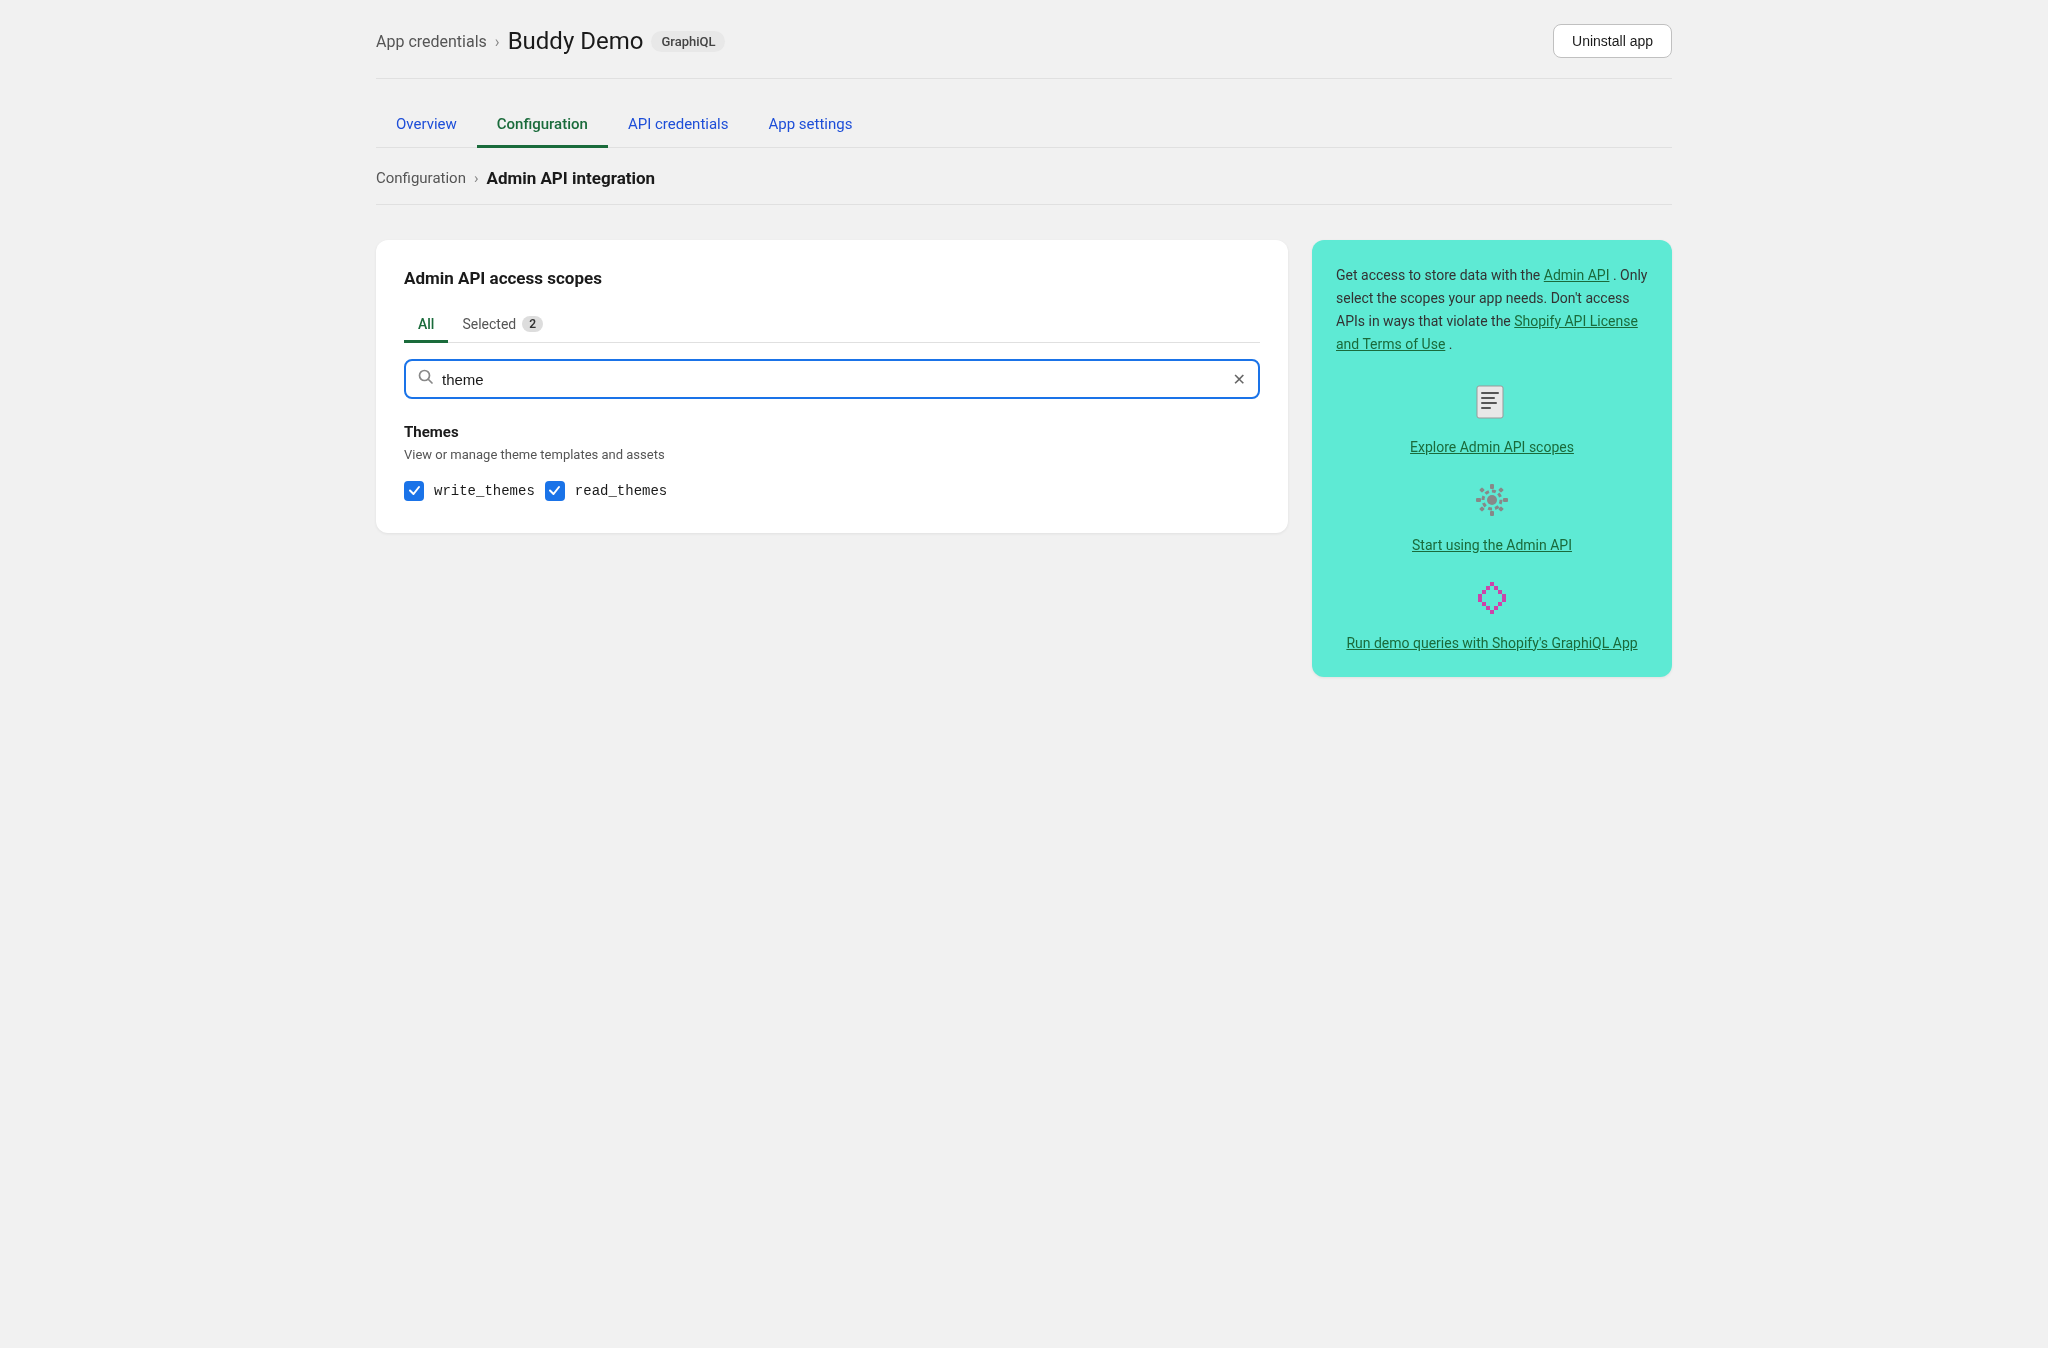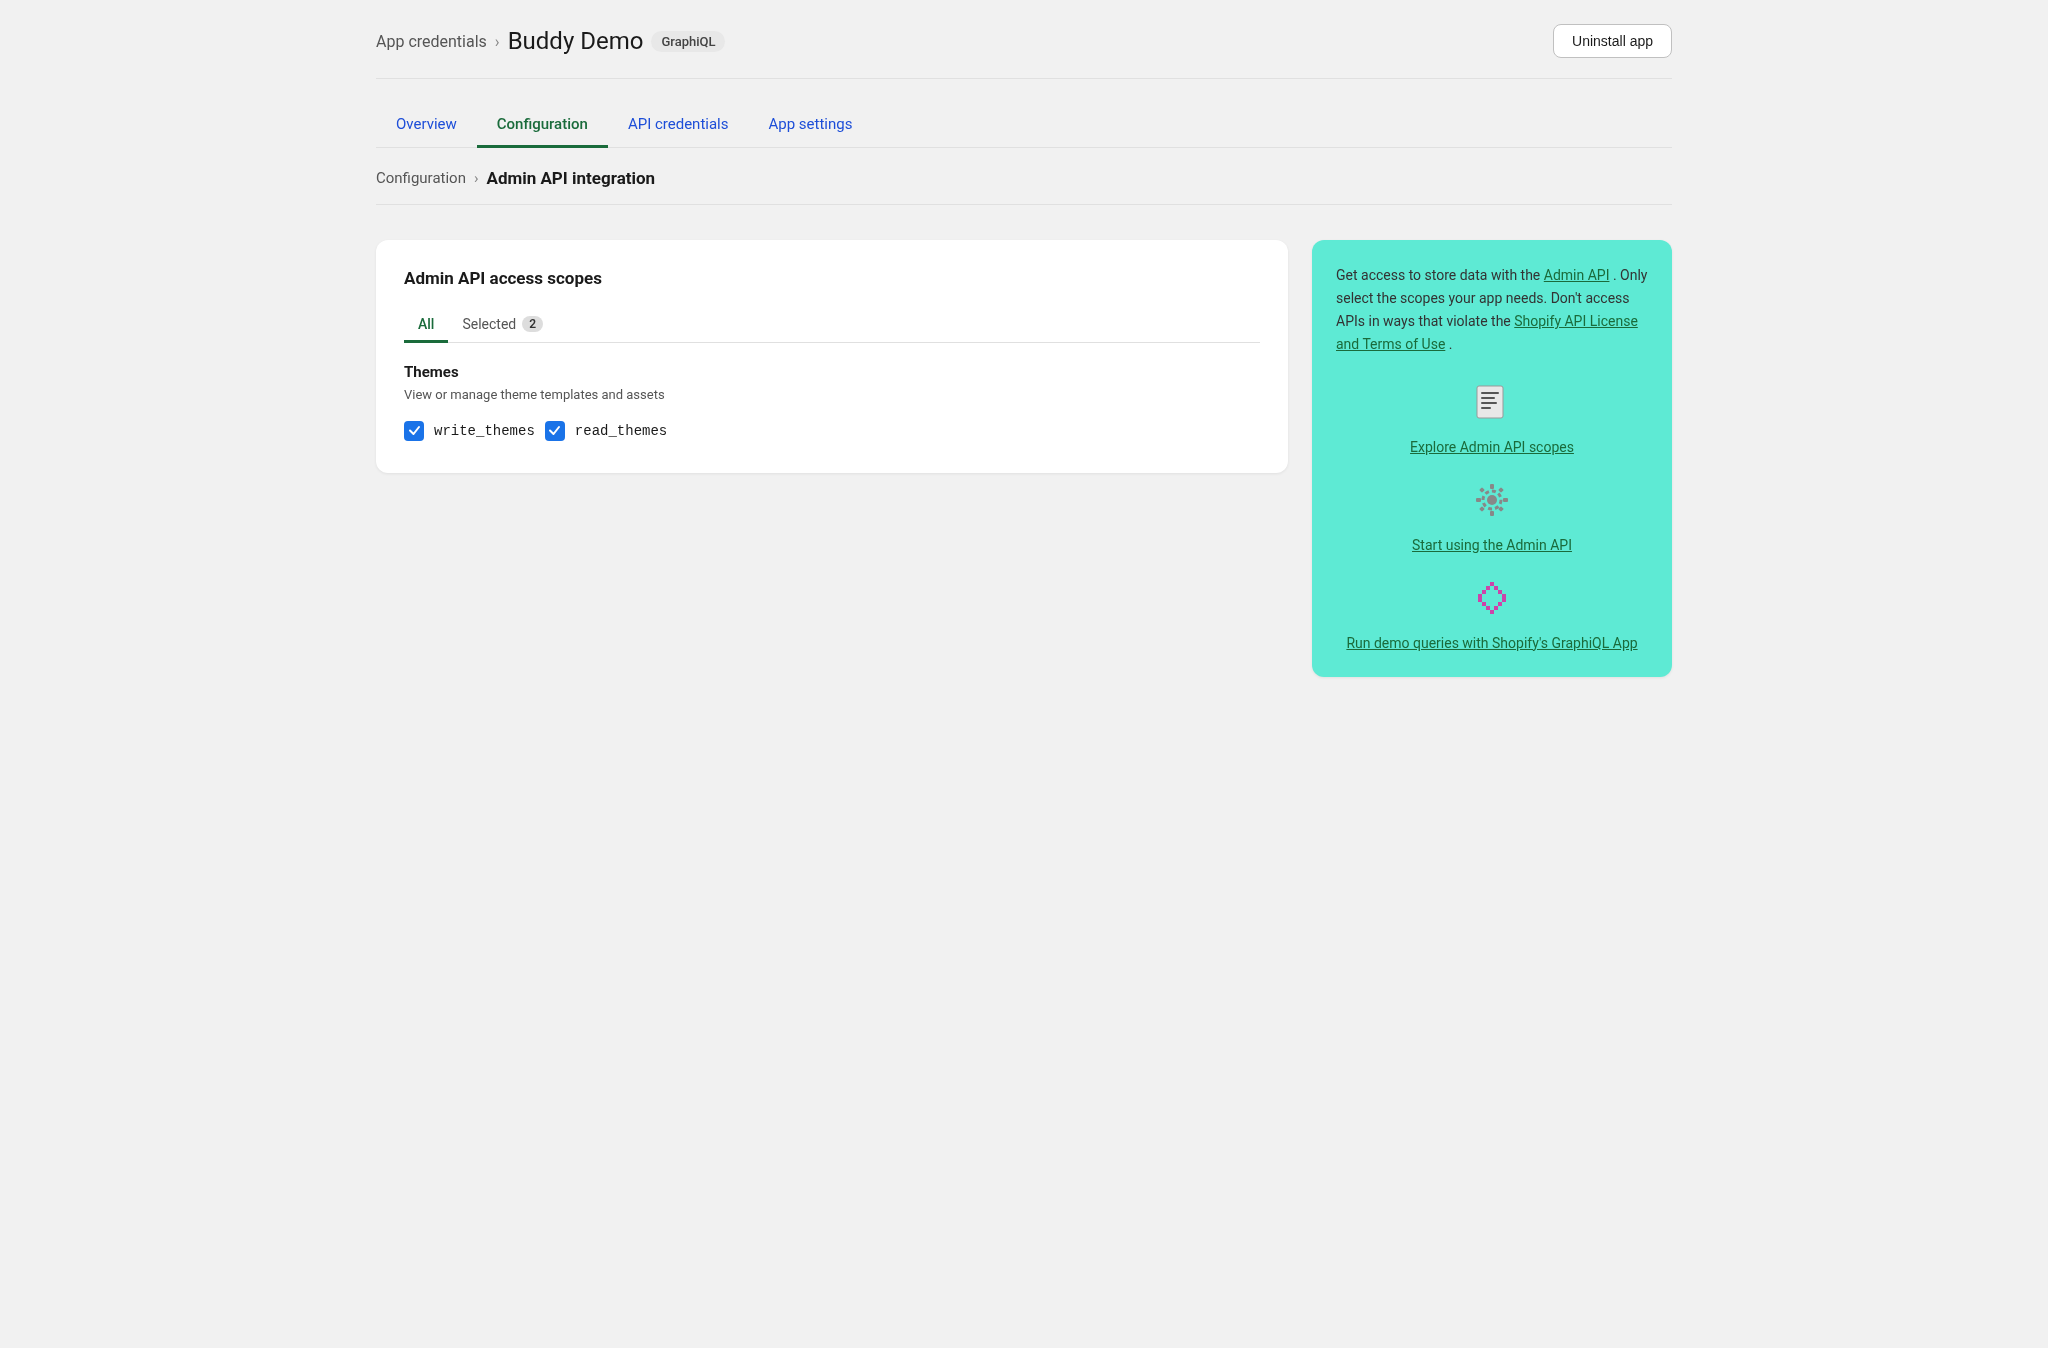--- a/index.html
+++ b/index.html
@@ -331,20 +331,30 @@
       <div class="filter-tabs">
         <div class="filter-tab active">
           <span>All</span>
         </div>
         <div class="filter-tab">
           <span>Selected</span>
           <span class="badge">2</span>
         </div>
       </div>
 
+      <div class="search-box">
+        <span class="search-icon">
+          <svg width="16" height="16" viewBox="0 0 16 16" fill="none">
+            <circle cx="6.5" cy="6.5" r="5" stroke="#888" stroke-width="1.7"></circle>
+            <line x1="10.5" y1="10.5" x2="14" y2="14" stroke="#888" stroke-width="1.7" stroke-linecap="round"></line>
+          </svg>
+        </span>
+        <input class="search-input" type="text" value="theme" style="">
+        <span class="search-clear">✕</span>
+      </div>
 
       <div class="results-section">
         <div class="section-label">Themes</div>
         <div class="section-desc">View or manage theme templates and assets</div>
         <div class="scope-list">
           <div class="scope-item">
             <div class="checkbox">
               <svg viewBox="0 0 13 13" fill="none">
                 <polyline points="2,6.5 5.5,10 11,3" stroke="white" stroke-width="2" stroke-linecap="round" stroke-linejoin="round"></polyline>
               </svg>

